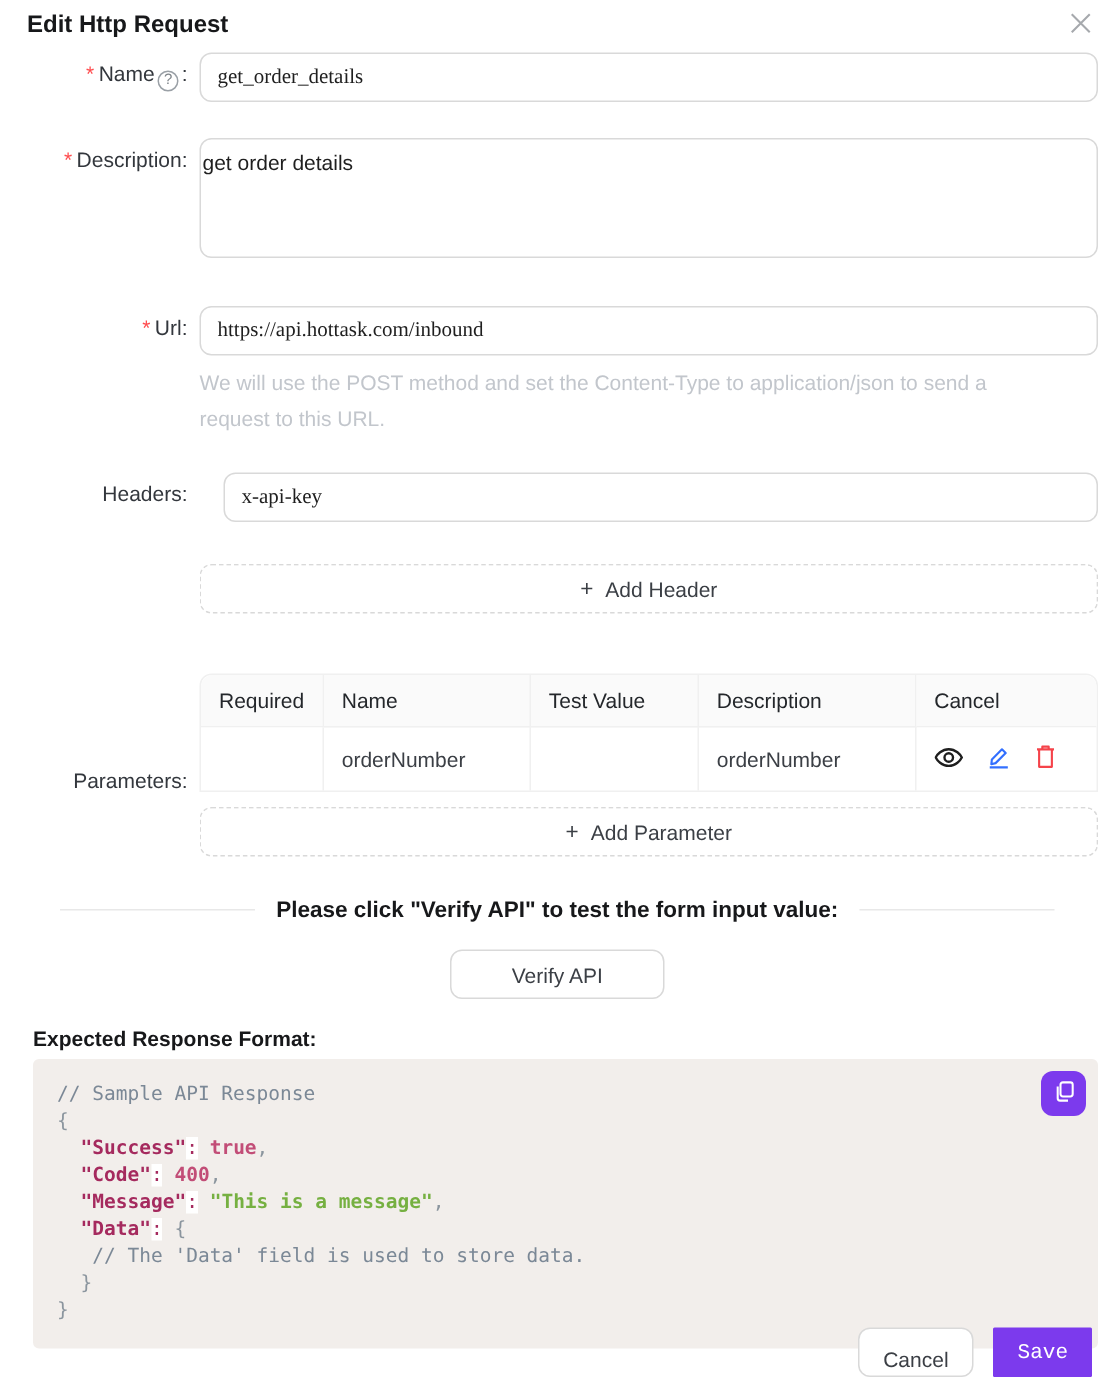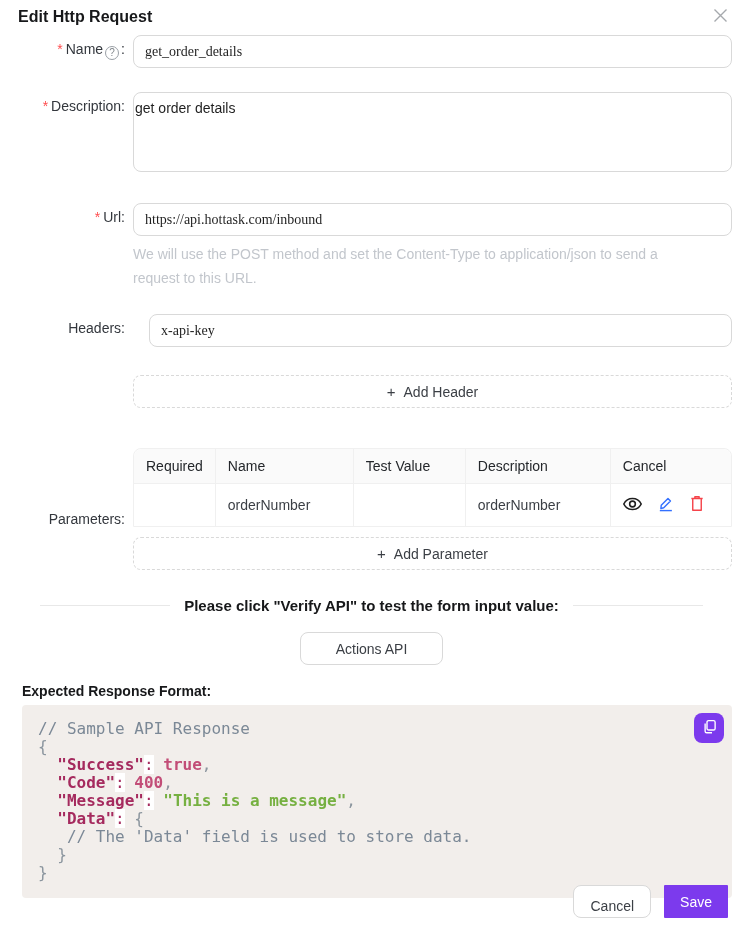--- a/index.html
+++ b/index.html
@@ -49,35 +49,35 @@
 
   
   .verify-divider { display:flex; align-items:center; margin:27px 40px 0 40px; gap:14px; }
   .verify-divider .line { flex:1; height:1px; background:#e8e8e8; }
   .verify-divider-text { font-size:15px; font-weight:700; color:#17181a; white-space:nowrap; }
   .verify-btn-wrap { display:flex; justify-content:center; margin-top:18px; }
   .verify-btn { width:143px; height:33px; background:#fff; border:1px solid #d9d9d9; border-radius:8px; font-size:14px; color:#3b3f45; cursor:pointer; font-family:"Liberation Sans",sans-serif; }
 
   
   .response-heading { margin:18px 0 0 22px; font-size:14px; font-weight:700; color:#17181a; }
-  .code-block { position:relative; margin:6px 11px 0 22px; background:#f2eeeb; border-radius:4px; padding:15px 32px 16px 16px; font-family:"DejaVu Sans Mono", monospace; font-size:16px; line-height:18px; }
+  .code-block { position:relative; margin:6px 11px 0 22px; background:#f2eeeb; border-radius:4px; padding:15px 32px 16px 16px; font-family:"DejaVu Sans Mono", monospace; font-size:13px; line-height:18px; }
   .code-line { white-space:pre; }
   .cm { color:#7b8896; }
   .pu { color:#8b959e; }
   .tx { color:#8b959e; }
   .key { color:#a52a5e; font-weight:700; }
   .co { color:#a52a5e; background:#ffffff; }
   .lit { color:#c24d77; font-weight:700; }
   .str { color:#76b041; font-weight:700; }
   .copy-btn { position:absolute; top:8px; right:8px; width:30px; height:30px; background:#7c3aed; border:none; border-radius:8px; cursor:pointer; display:flex; align-items:center; justify-content:center; }
 
   
   .modal-footer { position:absolute; right:15px; bottom:12px; display:flex; gap:13px; }
   .cancel-btn { height:33px; padding:12px 16px; background:#fff; border:1px solid #d9d9d9; border-radius:8px; font-size:14px; color:#3b3f45; cursor:pointer; font-family:"Liberation Sans",sans-serif; }
-  .save-btn { height:33px; padding:0 16px; background:#7c3aed; border:none; border-radius:1px; font-size:14px; color:#fff; cursor:pointer; font-family:Liberation Sans, sans-serif; }
+  .save-btn { height:33px; padding:0 16px; background:#7c3aed; border:none; border-radius:1px; font-size:14px; color:#fff; cursor:pointer; font-family:Liberation Mono, monospace; }
 </style>
 </head>
 <body>
 
 <div class="modal">
 
   <div class="modal-header">
     <div class="modal-title">Edit Http Request</div>
     <button class="close-btn">
       <span>
@@ -190,21 +190,21 @@
     </div>
   </div>
 
   <div class="verify-divider">
     <span class="line"></span>
     <span class="verify-divider-text">Please click "Verify API" to test the form input value:</span>
     <span class="line"></span>
   </div>
 
   <div class="verify-btn-wrap">
-    <button class="verify-btn">Actions API</button>
+    <button class="verify-btn">Verify API</button>
   </div>
 
   <div class="response-heading">Expected Response Format:</div>
 
   <div class="code-block">
     <div id="code-lines">
         <div class="code-line"><span class="cm">// Sample API Response</span></div>
         <div class="code-line"><span class="pu">{</span></div>
         <div class="code-line"><span class="tx">  </span><span class="key">"Success"</span><span class="co">:</span><span class="tx"> </span><span class="lit">true</span><span class="pu">,</span></div>
         <div class="code-line"><span class="tx">  </span><span class="key">"Code"</span><span class="co">:</span><span class="tx"> </span><span class="lit">400</span><span class="pu">,</span></div>

